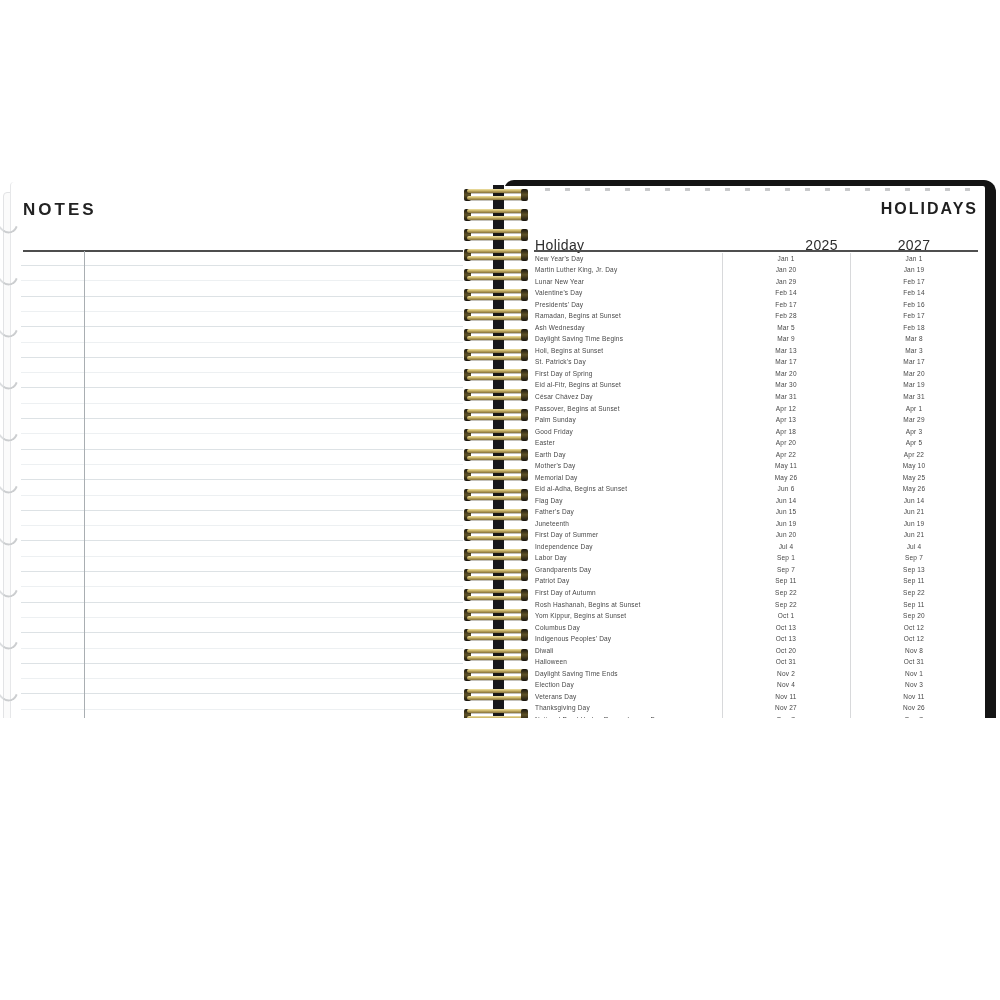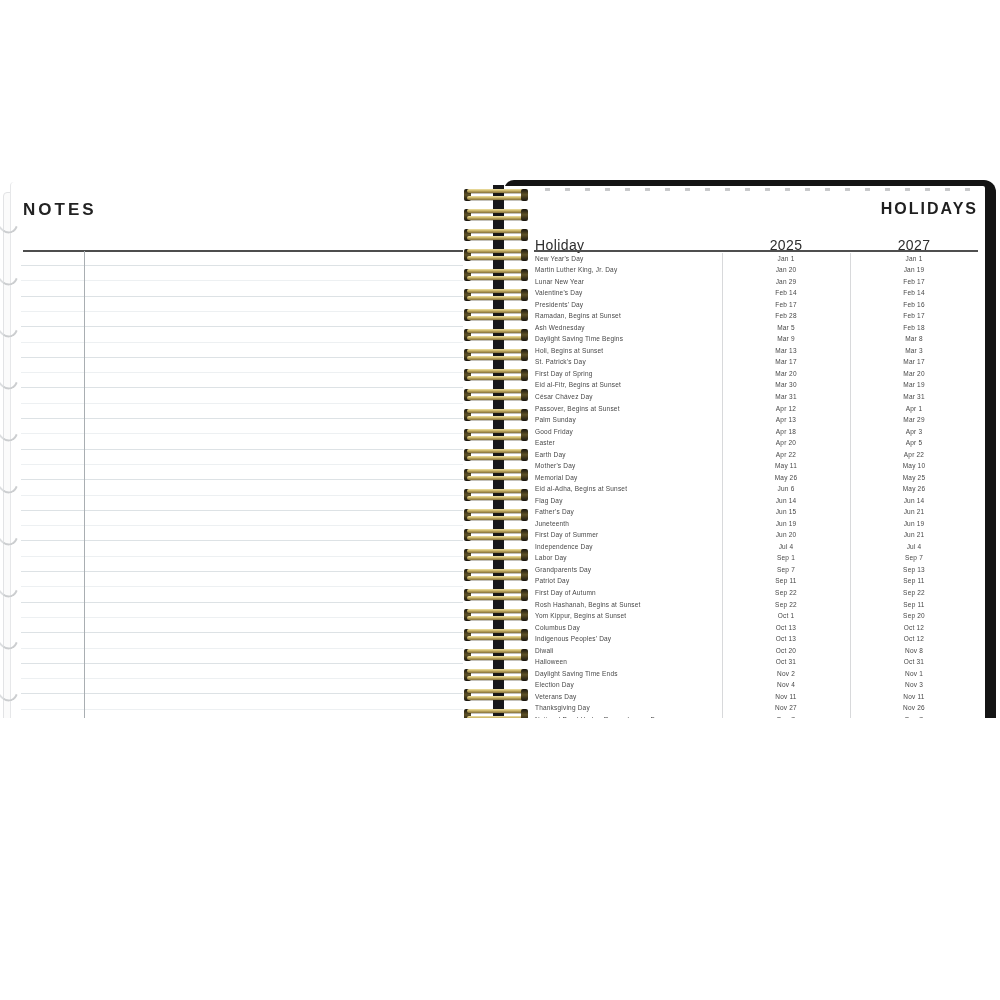--- a/index.html
+++ b/index.html
@@ -31,21 +31,21 @@
          border-radius:10px 12px 12px 8px;}
   .right-page{position:absolute;left:500px;top:186px;width:485px;height:620px;background:#ffffff;
               border-radius:2px;}
   .page-stitches{position:absolute;left:30px;top:2px;right:6px;height:3px;
      background:repeating-linear-gradient(to right,transparent 0 15px,#c7c8ca 15px 20px);}
   .holidays-title{position:absolute;right:7px;top:14px;font-size:16px;font-weight:600;
                   letter-spacing:2px;color:#1f1f1f;}
   .htable{position:absolute;left:34px;top:48px;width:444px;}
   .hhead{position:relative;height:16px;font-size:14px;color:#2e2e2e;}
   .hh-name{position:absolute;left:1px;top:3px;letter-spacing:.4px;}
-  .hh-y1{position:absolute;left:188px;width:128px;top:3px;text-align:center;letter-spacing:.4px;}
+  .hh-y1{position:absolute;left:176px;width:128px;top:3px;text-align:right;letter-spacing:.4px;}
   .hh-y2{position:absolute;left:316px;width:128px;top:3px;text-align:center;letter-spacing:.4px;}
   .hhead-rule{position:absolute;left:0;top:16px;width:444px;height:2px;background:#4f4f4f;}
   .hbody{position:absolute;left:0;top:19px;width:444px;height:531px;}
   .sep{position:absolute;top:0;width:1px;height:531px;background:#d8d9db;}
   .sep1{left:188px;} .sep2{left:316px;}
   .hrow{position:relative;height:11.54px;font-size:6.5px;color:#474747;letter-spacing:.2px;}
   .hname{position:absolute;left:1px;top:1.6px;white-space:nowrap;}
   .hd1{position:absolute;left:188px;width:128px;top:1.6px;text-align:center;}
   .hd2{position:absolute;left:316px;width:128px;top:1.6px;text-align:center;}
   .hfoot-rule{position:absolute;left:0;top:552px;width:444px;height:1.5px;background:#555;}

